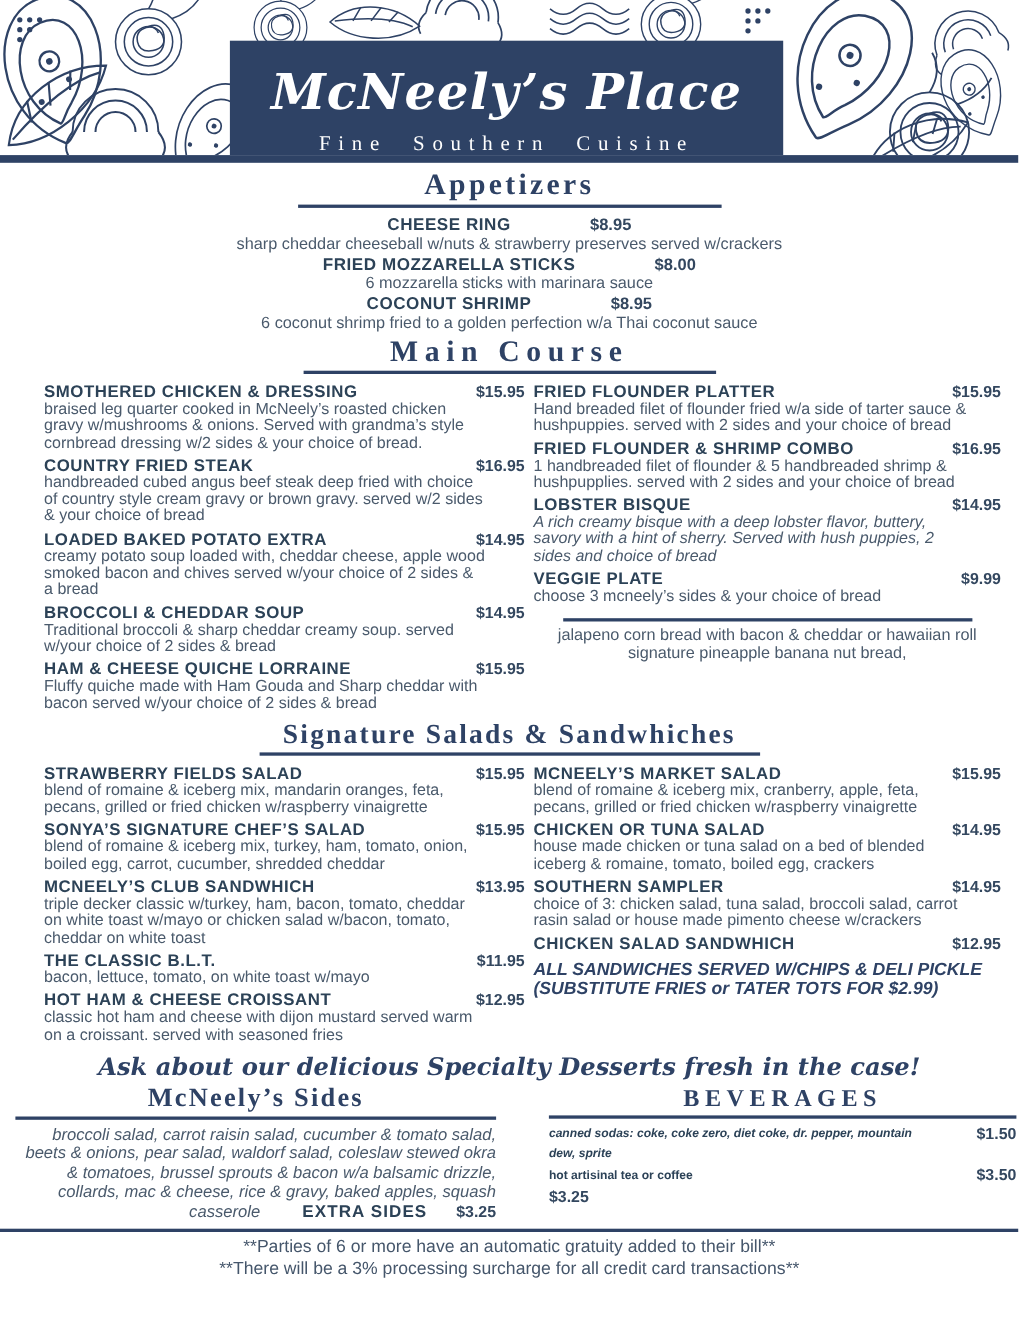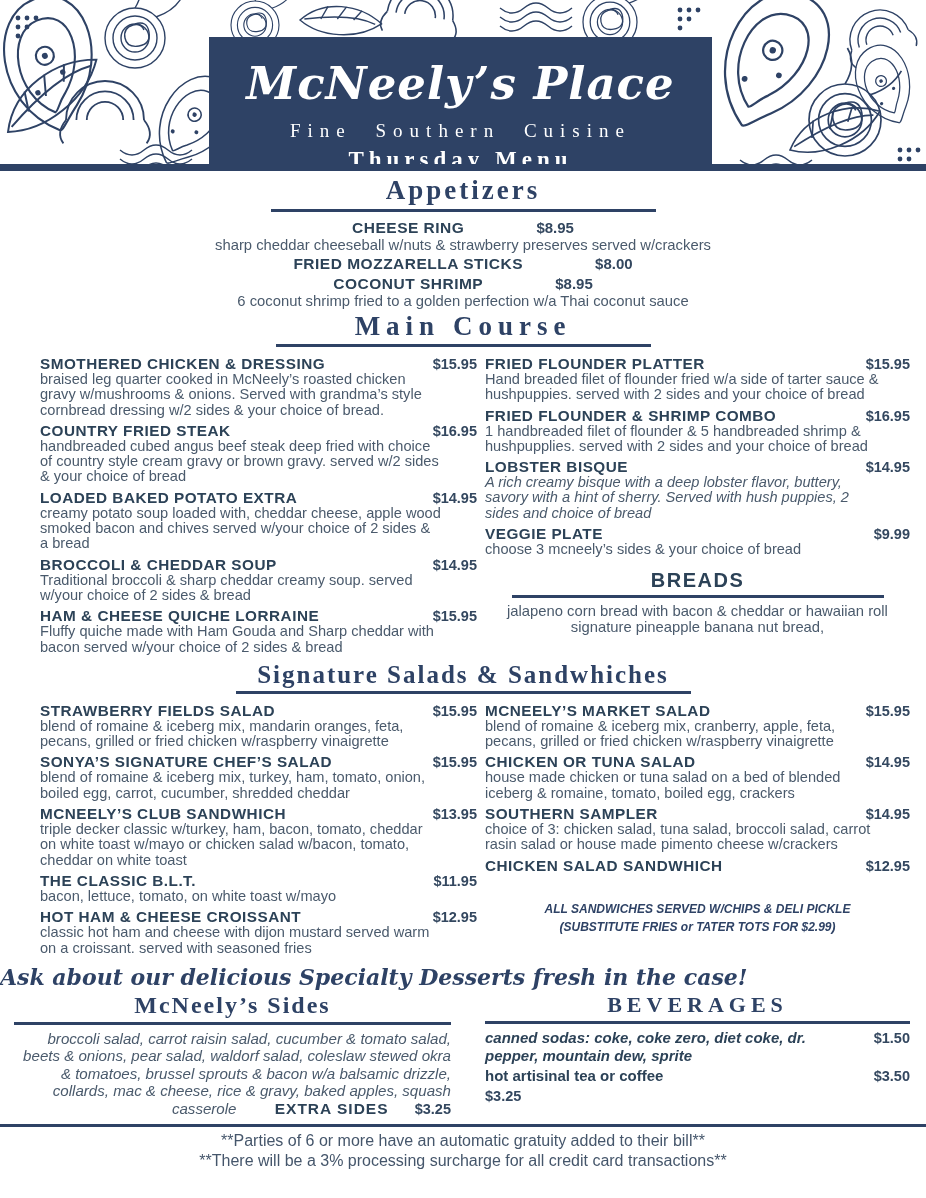--- a/index.html
+++ b/index.html
@@ -15,21 +15,21 @@
     width:926px;height:1198px;
     margin:0 auto;
     background:#ffffff;
     overflow:hidden;
     font-family:"Liberation Sans", sans-serif;
     color:var(--c-ink,#2c4257);
   }
   
   .band{
     position:relative;
-    width:926px;height:171px;
+    width:926px;height:148px;
     border-bottom:7px solid var(--c-navy,#2e4265);
     overflow:hidden;
     background:#fff;
   }
   .band svg{display:block;}
   .band path,.band circle,.band line{stroke:var(--c-navy,#2e4265);fill:none;stroke-width:1.4;}
   .band .dot{fill:var(--c-navy,#2e4265);stroke:none;}
   .title-box{
     position:absolute;left:209px;top:37px;width:503px;height:155px;
     background:var(--c-navy,#2e4265);
@@ -83,45 +83,45 @@
   .mi-name{font-weight:bold;font-size:15.3px;letter-spacing:0.5px;color:var(--c-ink,#2c4257);line-height:17px;}
   .mi-price{font-weight:600;font-size:14.5px;color:var(--c-price,#33475f);padding-left:6px;white-space:nowrap;}
   .mi-desc{font-size:14.6px;line-height:15.3px;color:var(--c-body,#4a5a6c);max-width:402px;}
   .mi-desc.italic{font-style:italic;}
   
   .breads{margin-top:12px;text-align:center;}
   .breads-title{font-weight:bold;font-size:20px;letter-spacing:1.5px;color:var(--c-ink,#2c4257);}
   .bar-breads{width:372px;margin:3px auto 5px auto;}
   .breads-line{font-size:14.8px;line-height:16px;color:var(--c-body,#4a5a6c);}
   
-  .sand-note{margin-top:26px;text-align:center;font-weight:bold;font-style:italic;
-    font-size:12px;line-height:18px;color:var(--c-navy,#2e4265);}
+  .sand-note{margin-top:6px;text-align:left;font-weight:bold;font-style:italic;
+    font-size:16px;line-height:18px;color:var(--c-navy,#2e4265);}
   
   .dessert{
-    margin-top:4px;
+    text-align:center;margin-top:4px;
     font-family:"DejaVu Serif", serif;font-style:italic;font-weight:bold;
     font-size:22px;color:var(--c-navy,#2e4265);
   }
   
   .bottom{
-    display:grid;grid-template-columns:437px 425px;column-gap:34px;
+    display:grid;grid-template-columns:437px 425px;column-gap:48px;
     padding:0 14px;margin-top:2px;
   }
   .h-sides{font-size:24px;letter-spacing:2px;}
   .h-bev{font-size:22px;letter-spacing:5px;}
   .bar-full{width:100%;margin:3px 0 5px 0;}
   .sides-par{
     font-style:italic;font-size:15.1px;line-height:17.5px;
     text-align:right;color:var(--c-body,#4a5a6c);
   }
   .extra-label{font-style:normal;font-weight:bold;font-size:15.5px;letter-spacing:1px;
     color:var(--c-ink,#2c4257);margin-left:34px;}
   .extra-price{font-style:normal;font-weight:bold;font-size:14.5px;color:var(--c-price,#33475f);margin-left:22px;}
   .bev-row{display:flex;justify-content:space-between;align-items:flex-start;margin-bottom:2px;}
-  .bev-name{font-weight:bold;font-size:15px;line-height:18px;color:var(--c-ink,#2c4257);max-width:335px;}
+  .bev-name{font-weight:bold;font-size:11px;line-height:18px;color:var(--c-ink,#2c4257);max-width:335px;}
   .bev-name.italic{font-style:italic;}
   .bev-price{font-weight:bold;font-size:14.5px;color:var(--c-price,#33475f);padding-top:1px;}
   
   .foot-rule{width:926px;height:3px;background:var(--c-navy,#2e4265);margin-top:6px;}
   .footer{
     text-align:center;margin-top:4px;
     font-size:16px;line-height:20px;color:#45566b;
   }
 </style>
 </head>
@@ -211,20 +211,21 @@
           <span class="app-price">$8.95</span>
         </div>
         <div class="app-desc">sharp cheddar cheeseball w/nuts &amp; strawberry preserves served w/crackers</div>
       </div>
 
       <div class="app-item">
         <div class="app-head">
           <span class="app-name">FRIED MOZZARELLA STICKS</span>
           <span class="app-price">$8.00</span>
         </div>
+        <div class="app-desc">6 mozzarella sticks with marinara sauce</div>
       </div>
 
       <div class="app-item">
         <div class="app-head">
           <span class="app-name">COCONUT SHRIMP</span>
           <span class="app-price">$8.95</span>
         </div>
         <div class="app-desc">6 coconut shrimp fried to a golden perfection w/a Thai coconut sauce</div>
       </div>
     </div>
@@ -303,21 +304,20 @@
 
           <div class="mi">
             <div class="mi-head">
               <span class="mi-name">VEGGIE PLATE</span>
               <span class="mi-price">$9.99</span>
             </div>
             <div class="mi-desc">choose 3 mcneely’s sides &amp; your choice of bread</div>
           </div>
         </div>
       <div class="breads">
-        <div class="breads-title">BREADS</div>
         <div class="bar bar-breads"></div>
         <div class="breads-line">jalapeno corn bread with bacon &amp; cheddar or hawaiian roll</div>
         <div class="breads-line">signature pineapple banana nut bread,</div>
       </div>
     </div>
   </div>
 
   <div class="sec-title h-salads">Signature Salads &amp; Sandwhiches</div>
   <div class="bar bar-salads"></div>
   <div class="cols">

